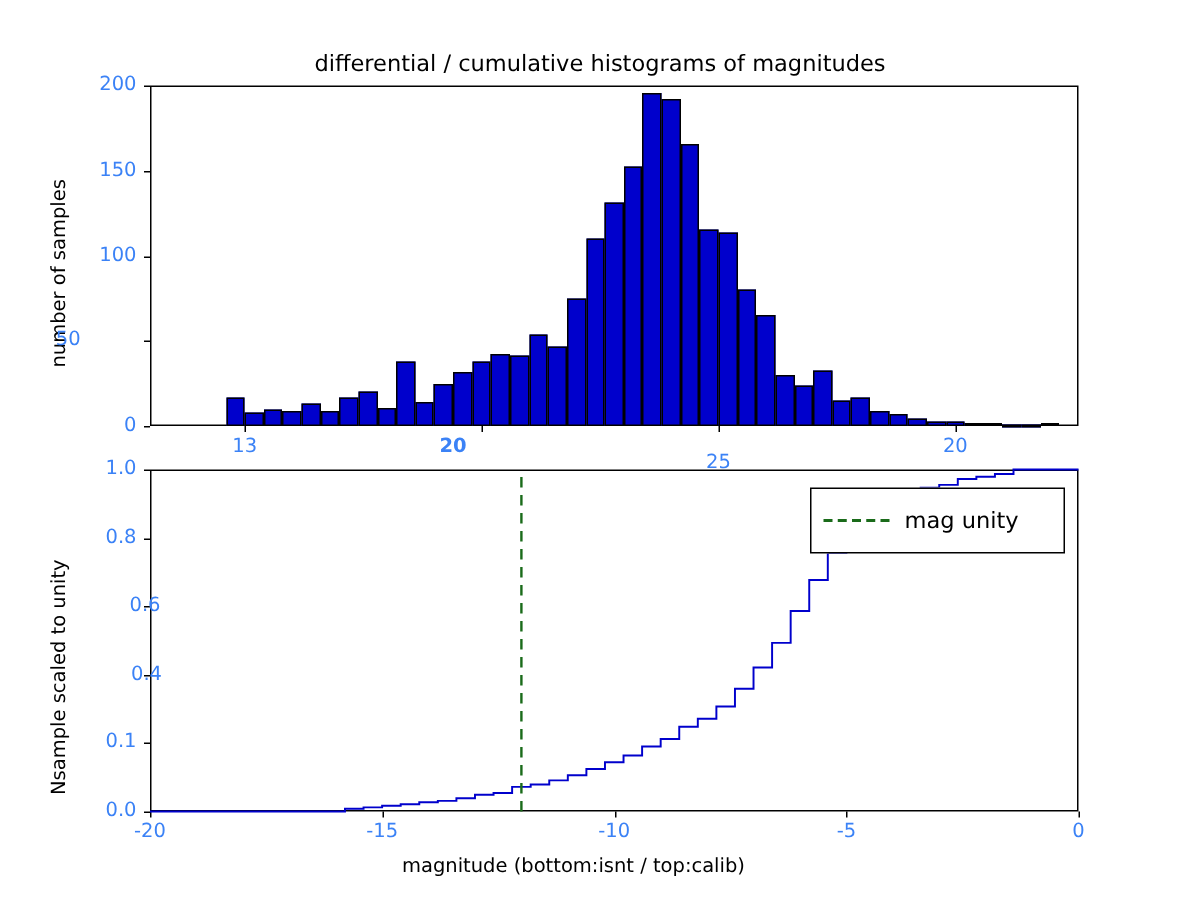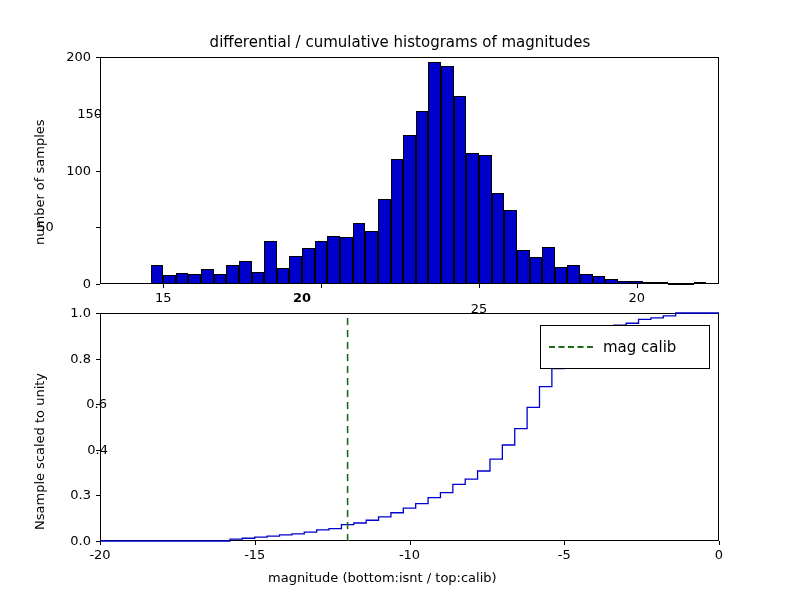--- a/index.html
+++ b/index.html
@@ -2,21 +2,21 @@
 <html><head>
 <meta charset="utf-8">
 <style>
   html,body{margin:0;padding:0;}
   body{width:800px;height:600px;background:#ffffff;font-family:"DejaVu Sans",sans-serif;overflow:hidden;}
   #root{position:relative;width:800px;height:600px;}
 
   .axes{position:absolute;box-sizing:border-box;border:1px solid #000;background:#fff;}
   .title{position:absolute;width:100%;text-align:center;font-size:15px;color:#000;}
 
-  .tick-label{position:absolute;font-size:13px;color:#000000;white-space:nowrap;}
+  .tick-label{position:absolute;font-size:13px;color:#3b82f6;white-space:nowrap;}
   .ylabel{position:absolute;font-size:13px;color:#000;white-space:nowrap;transform-origin:0 0;transform:rotate(-90deg);}
   .xlabel{position:absolute;font-size:13px;color:#000;white-space:nowrap;}
 
   .tick{position:absolute;background:#000;}
   .bar{position:absolute;background:#0000cc;box-sizing:border-box;border:1px solid #000;}
 
   .legend{position:absolute;box-sizing:border-box;border:1px solid #000;background:#fff;}
   .legend-row{display:flex;align-items:center;height:100%;padding:0 8px;}
   .legend-dash{width:44px;height:0;border-top:2px dashed #1a6b1a;margin-right:10px;}
   .legend-text{font-size:15px;color:#000;}
@@ -35,25 +35,25 @@
   <div class="ylabel" style="left:32px;top:245px;">number of samples</div>
 
   <div id="top-ticks">
       <div class="tick" style="left:96px;top:284px;width:4px;height:1px;"></div>
       <div class="tick-label" style="left:0;top:276px;width:91px;text-align:right;">0</div>
       <div class="tick" style="left:96px;top:227.25px;width:4px;height:1px;"></div>
       <div class="tick-label" style="left:0;top:219.25px;width:91px;text-align:center;">50</div>
       <div class="tick" style="left:96px;top:170.5px;width:4px;height:1px;"></div>
       <div class="tick-label" style="left:0;top:162.5px;width:91px;text-align:right;">100</div>
       <div class="tick" style="left:96px;top:113.75px;width:4px;height:1px;"></div>
-      <div class="tick-label" style="left:0;top:105.75px;width:91px;text-align:right;padding-left:11px;">150</div>
+      <div class="tick-label" style="left:0;top:105.75px;width:91px;text-align:right;">150</div>
       <div class="tick" style="left:96px;top:57px;width:4px;height:1px;"></div>
       <div class="tick-label" style="left:0;top:49px;width:91px;text-align:right;">200</div>
       <div class="tick" style="left:163.16326530612244px;top:284px;width:1px;height:4px;"></div>
-      <div class="tick-label" style="left:143.16326530612244px;top:290px;width:40px;text-align:center;">15</div>
+      <div class="tick-label" style="left:143.16326530612244px;top:290px;width:40px;text-align:center;">13</div>
       <div class="tick" style="left:321.07142857142856px;top:284px;width:1px;height:4px;"></div>
       <div class="tick-label" style="left:293px;top:290px;width:40px;font-weight:bold;">20</div>
       <div class="tick" style="left:478.97959183673464px;top:284px;width:1px;height:4px;"></div>
       <div class="tick-label" style="left:458.97959183673464px;top:290px;width:40px;text-align:center;margin-top:11px;">25</div>
       <div class="tick" style="left:636.8877551020408px;top:284px;width:1px;height:4px;"></div>
       <div class="tick-label" style="left:616.8877551020408px;top:290px;width:40px;text-align:center;">20</div>
     </div>
   <div id="top-bars">
       <div class="bar" style="left:150.53061224489795px;top:264.705px;width:12.632653061224488px;height:19.295000000000016px;background:#0000cc;border-color:#000000;"></div>
       <div class="bar" style="left:163.16326530612244px;top:274.92px;width:12.632653061224488px;height:9.079999999999984px;background:#0000cc;border-color:#000000;"></div>
@@ -104,21 +104,21 @@
   <div id="ax-bot" class="axes" style="left:100px;top:313px;width:619px;height:228px;"></div>
 
   <div class="ylabel" style="left:32px;top:530px;">Nsample scaled to unity</div>
 
   <div class="xlabel" style="left:268px;top:570px;">magnitude (bottom:isnt / top:calib)</div>
 
   <div id="bot-ticks">
       <div class="tick" style="left:96px;top:541px;width:4px;height:1px;"></div>
       <div class="tick-label" style="left:0;top:533px;width:91px;text-align:right;">0.0</div>
       <div class="tick" style="left:96px;top:495.4px;width:4px;height:1px;"></div>
-      <div class="tick-label" style="left:0;top:487.4px;width:91px;text-align:right;">0.3</div>
+      <div class="tick-label" style="left:0;top:487.4px;width:91px;text-align:right;">0.1</div>
       <div class="tick" style="left:96px;top:449.8px;width:4px;height:1px;"></div>
       <div class="tick-label" style="left:17px;top:441.8px;width:91px;text-align:right;">0.4</div>
       <div class="tick" style="left:96px;top:404.20000000000005px;width:4px;height:1px;"></div>
       <div class="tick-label" style="left:16px;top:396.20000000000005px;width:91px;text-align:right;">0.6</div>
       <div class="tick" style="left:96px;top:358.6px;width:4px;height:1px;"></div>
       <div class="tick-label" style="left:0;top:350.6px;width:91px;text-align:right;">0.8</div>
       <div class="tick" style="left:96px;top:313px;width:4px;height:1px;"></div>
       <div class="tick-label" style="left:0;top:305px;width:91px;text-align:right;">1.0</div>
       <div class="tick" style="left:100px;top:541px;width:1px;height:4px;"></div>
       <div class="tick-label" style="left:78px;top:547px;width:44px;text-align:center;">-20</div>
@@ -133,17 +133,17 @@
     </div>
 
   <svg id="bot-svg" width="800" height="600">
       <path d="M 100 541 L 217.61 541 L 217.61 541 L 229.98999999999998 541 L 229.98999999999998 539.176 L 242.36999999999998 539.176 L 242.36999999999998 538.264 L 254.75 538.264 L 254.75 537.124 L 267.13 537.124 L 267.13 536.212 L 279.51 536.212 L 279.51 534.844 L 291.89 534.844 L 291.89 533.932 L 304.27 533.932 L 304.27 532.108 L 316.65 532.108 L 316.65 529.828 L 329.03 529.828 L 329.03 528.688 L 341.40999999999997 528.688 L 341.40999999999997 524.584 L 353.78999999999996 524.584 L 353.78999999999996 522.988 L 366.17 522.988 L 366.17 520.252 L 378.55 520.252 L 378.55 516.832 L 390.93 516.832 L 390.93 512.728 L 403.31 512.728 L 403.31 508.168 L 415.69 508.168 L 415.69 503.608 L 428.07 503.608 L 428.07 497.68 L 440.45000000000005 497.68 L 440.45000000000005 492.664 L 452.83000000000004 492.664 L 452.83000000000004 484.456 L 465.21000000000004 484.456 L 465.21000000000004 479.212 L 477.59 479.212 L 477.59 471.004 L 489.97 471.004 L 489.97 459.148 L 502.35 459.148 L 502.35 445.012 L 514.73 445.012 L 514.73 428.596 L 527.11 428.596 L 527.11 407.392 L 539.49 407.392 L 539.49 386.644 L 551.87 386.644 L 551.87 368.632 L 564.25 368.632 L 564.25 356.32 L 576.63 356.32 L 576.63 344.00800000000004 L 589.01 344.00800000000004 L 589.01 335.344 L 601.39 335.344 L 601.39 328.27599999999995 L 613.7700000000001 328.27599999999995 L 613.7700000000001 325.084 L 626.15 325.084 L 626.15 323.26 L 638.53 323.26 L 638.53 319.384 L 650.91 319.384 L 650.91 317.788 L 663.29 317.788 L 663.29 315.964 L 675.6700000000001 315.964 L 675.6700000000001 313 L 719 313" fill="none" stroke="#0000cc" stroke-width="1.3"></path>
       <line x1="347.6" x2="347.6" y1="541" y2="313" stroke="#1a6b1a" stroke-width="1.6" stroke-dasharray="7,5"></line>
     </svg>
 
   <div class="legend" style="left:540px;top:325px;width:170px;height:44px;">
     <div class="legend-row">
       <span class="legend-dash"></span>
-      <span class="legend-text">mag calib</span>
+      <span class="legend-text">mag unity</span>
     </div>
   </div>
 
 </div>
 
 </body></html>

